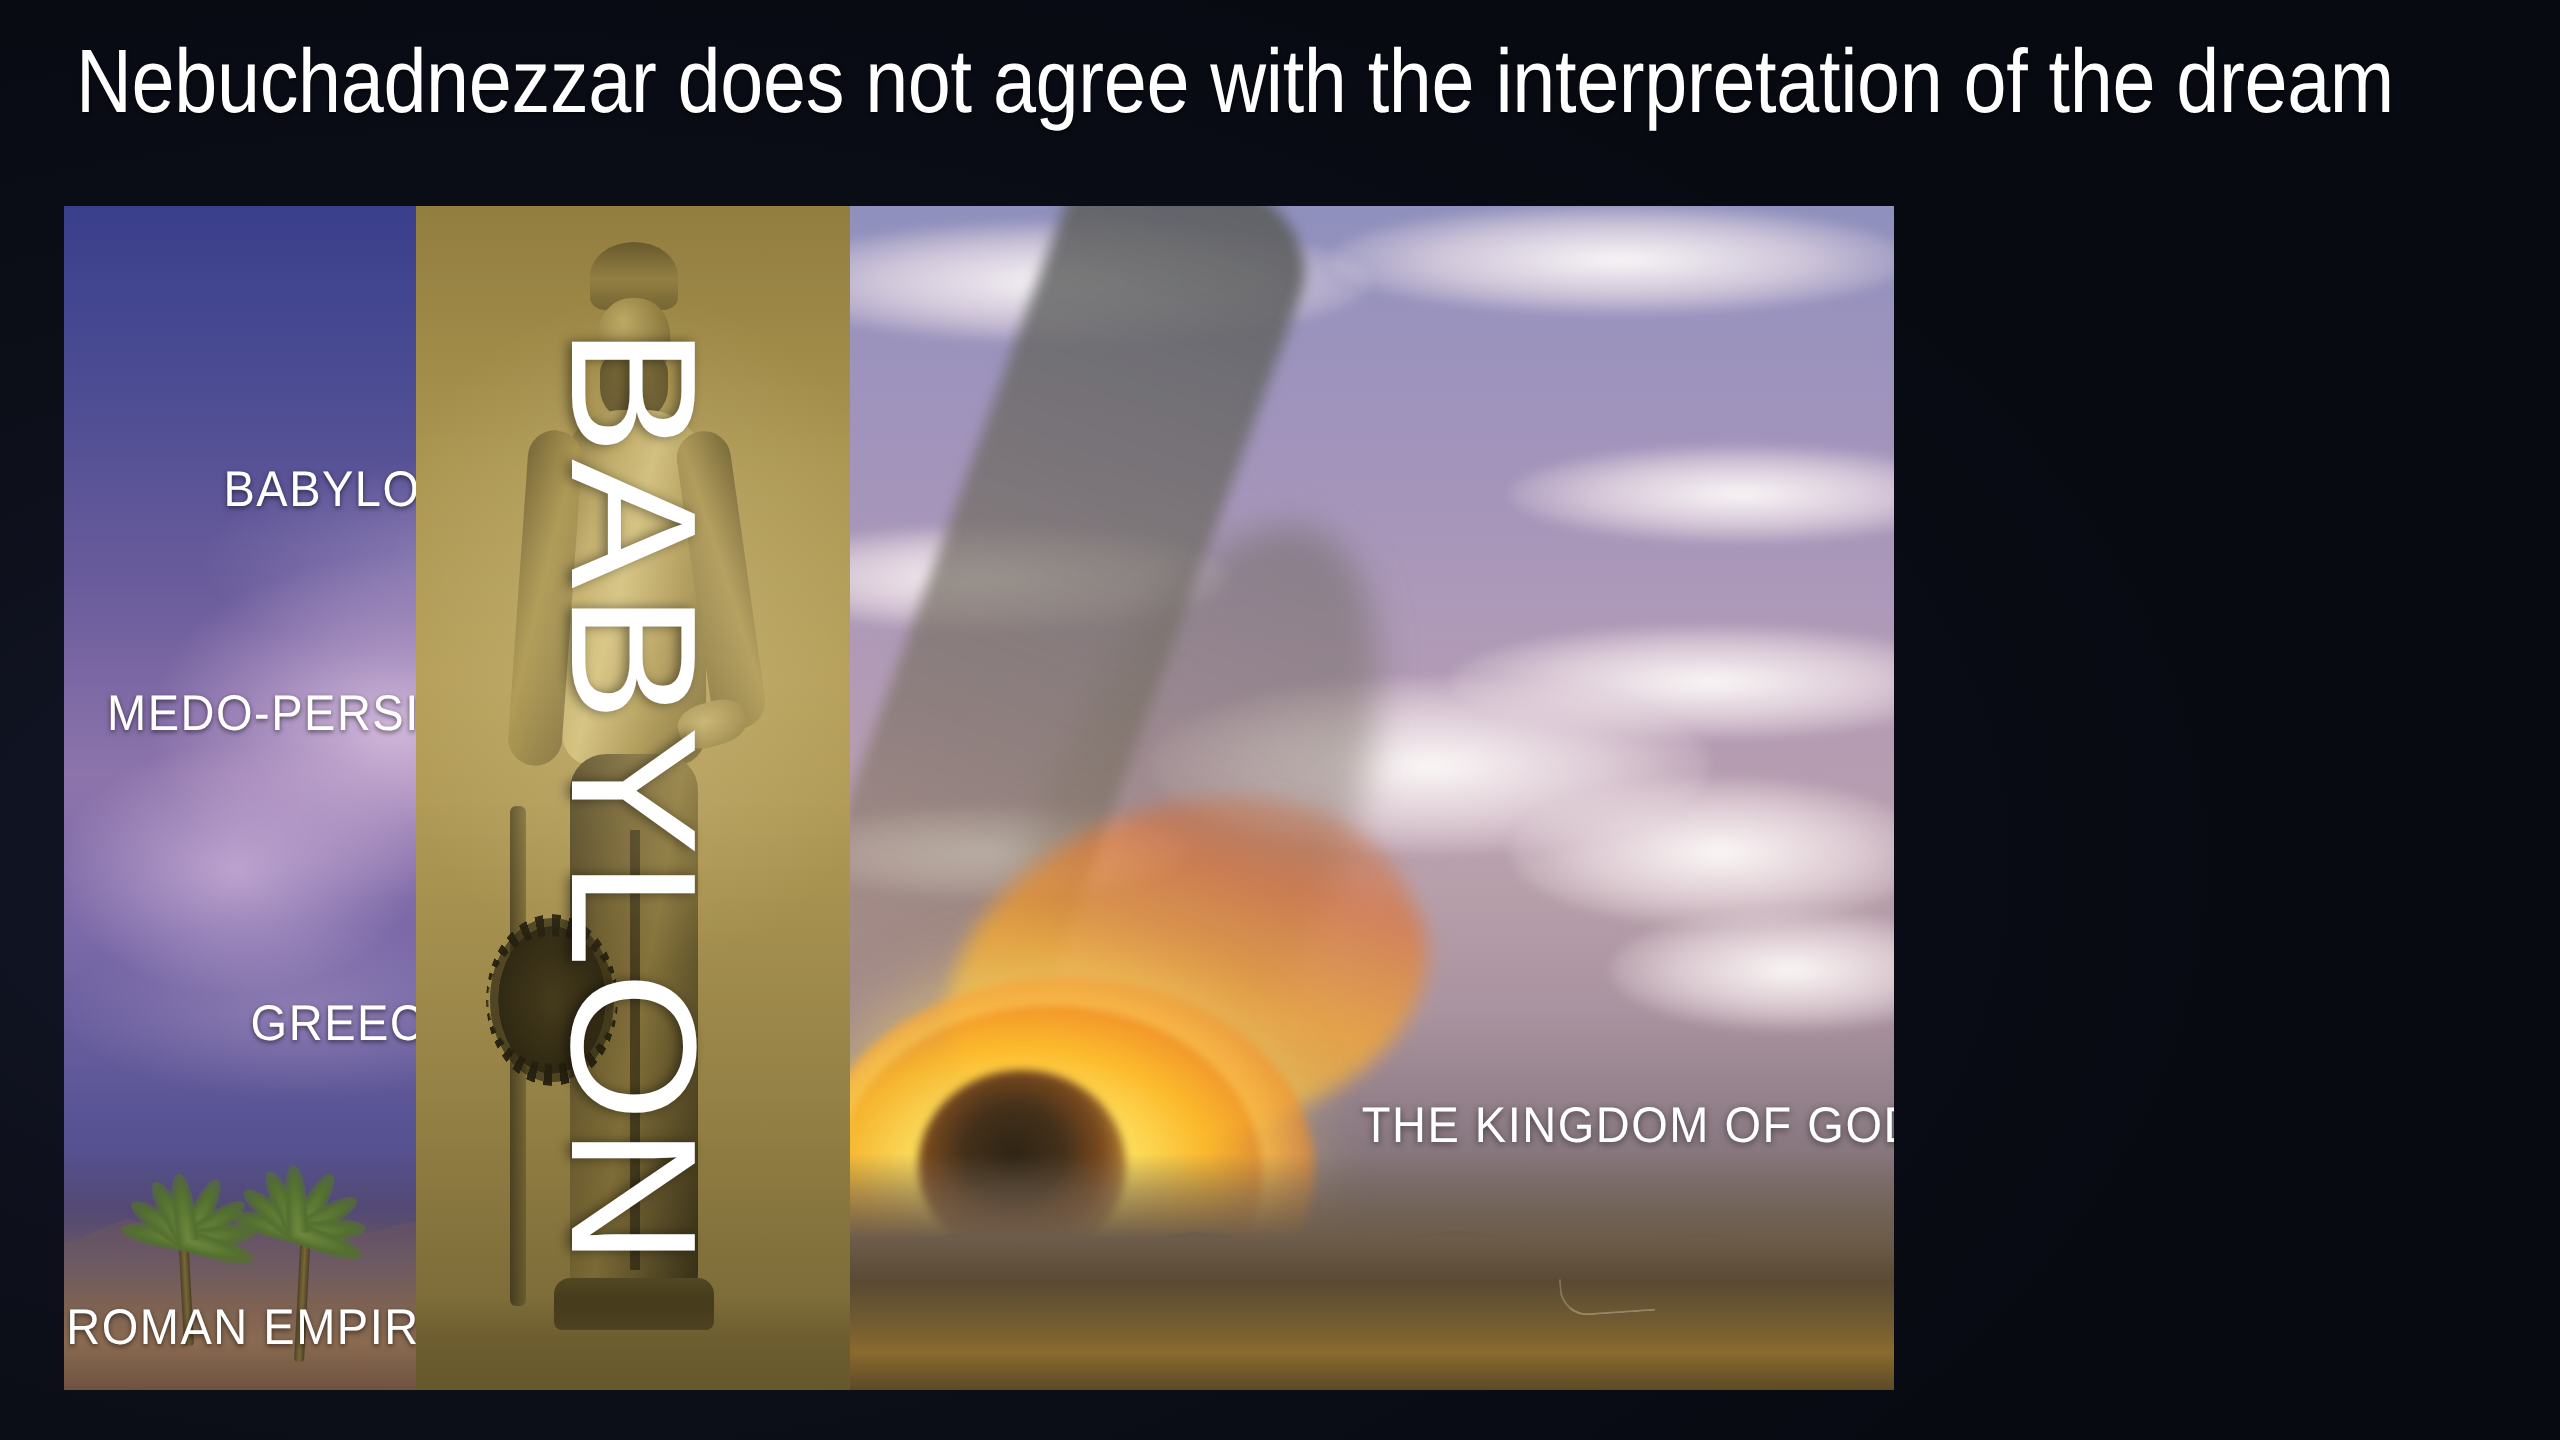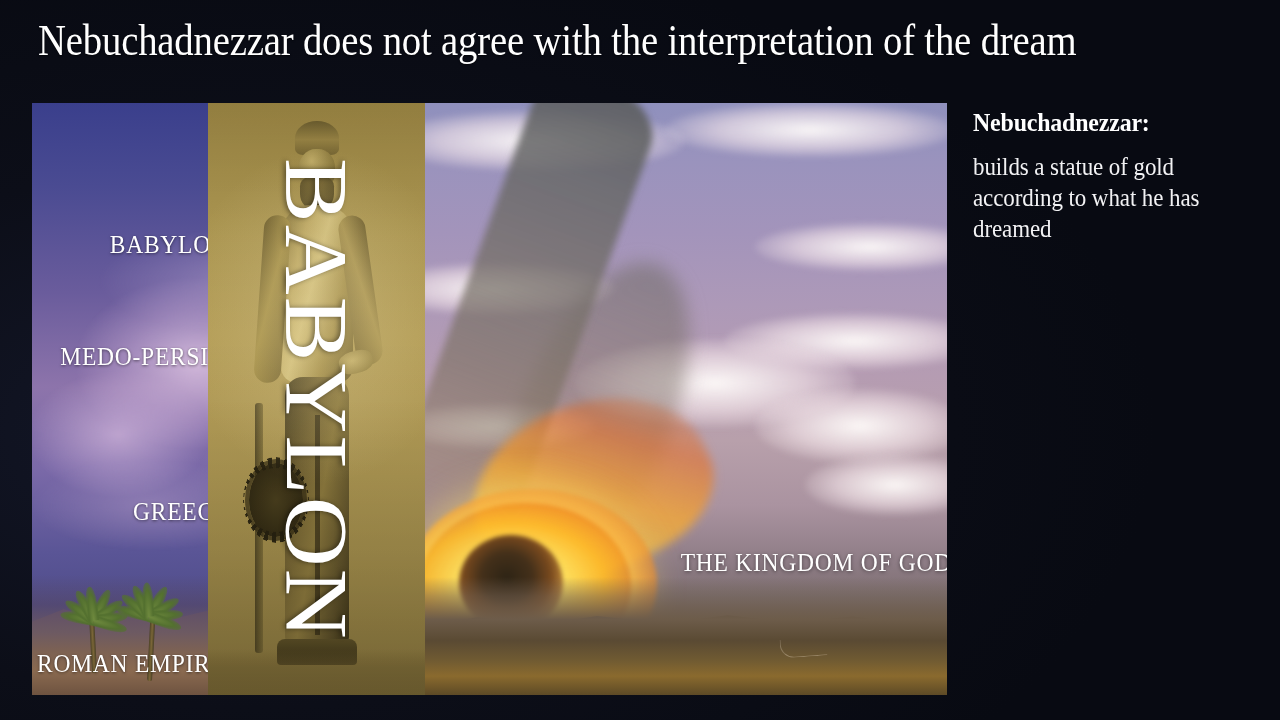--- a/index.html
+++ b/index.html
@@ -14,21 +14,20 @@
     font-family: "Liberation Sans", sans-serif;
     position: relative;
   }
 
   
   #slide {
     position: absolute;
     inset: 0;
     background:
       radial-gradient(ellipse 900px 500px at 20% 60%, #14182a 0%, #0c0e18 55%, #080a12 100%);
-    font-family: Liberation Serif, serif;
   }
 
   
   #title {
     position: absolute;
     left: 38px;
     top: 18px;
     width: 1200px;
     font-size: 45px;
     line-height: 1.0;
@@ -484,18 +483,14 @@
       </div>
       <div class="statue-ground"></div>
       <div class="statue-haze"></div>
     </div>
       <div id="babylon-vertical">
       <span>BABYLON</span>
     </div>
       <div id="kingdom-of-god">THE KINGDOM OF GOD</div>
     </div>
 
-  <div id="right-panel">
-    <div id="right-heading">Nebuchadnezzar:</div>
-    <div id="right-body">builds a statue of gold according to what he has dreamed</div>
-  </div>
 
 </div>
 
 </body></html>

